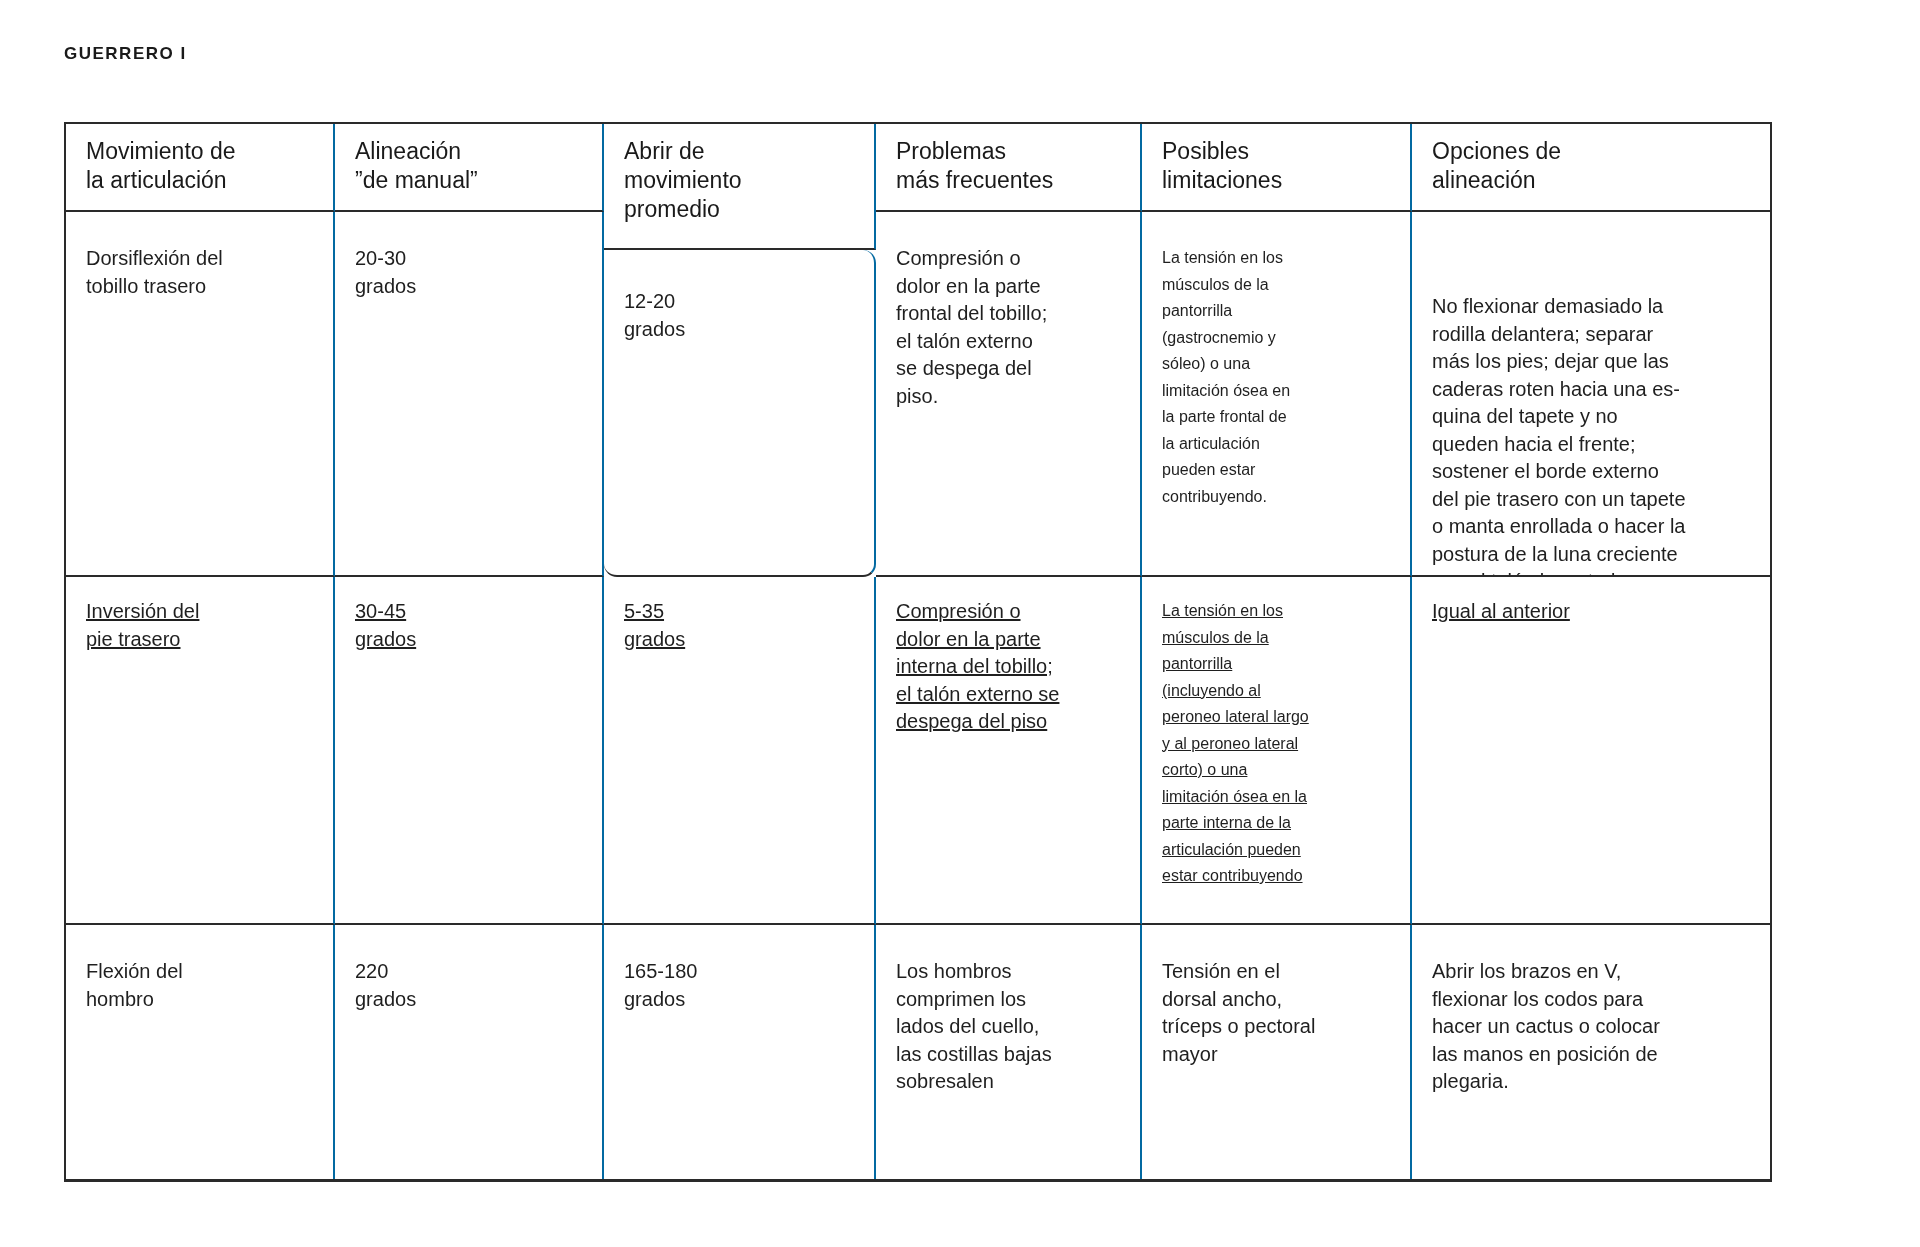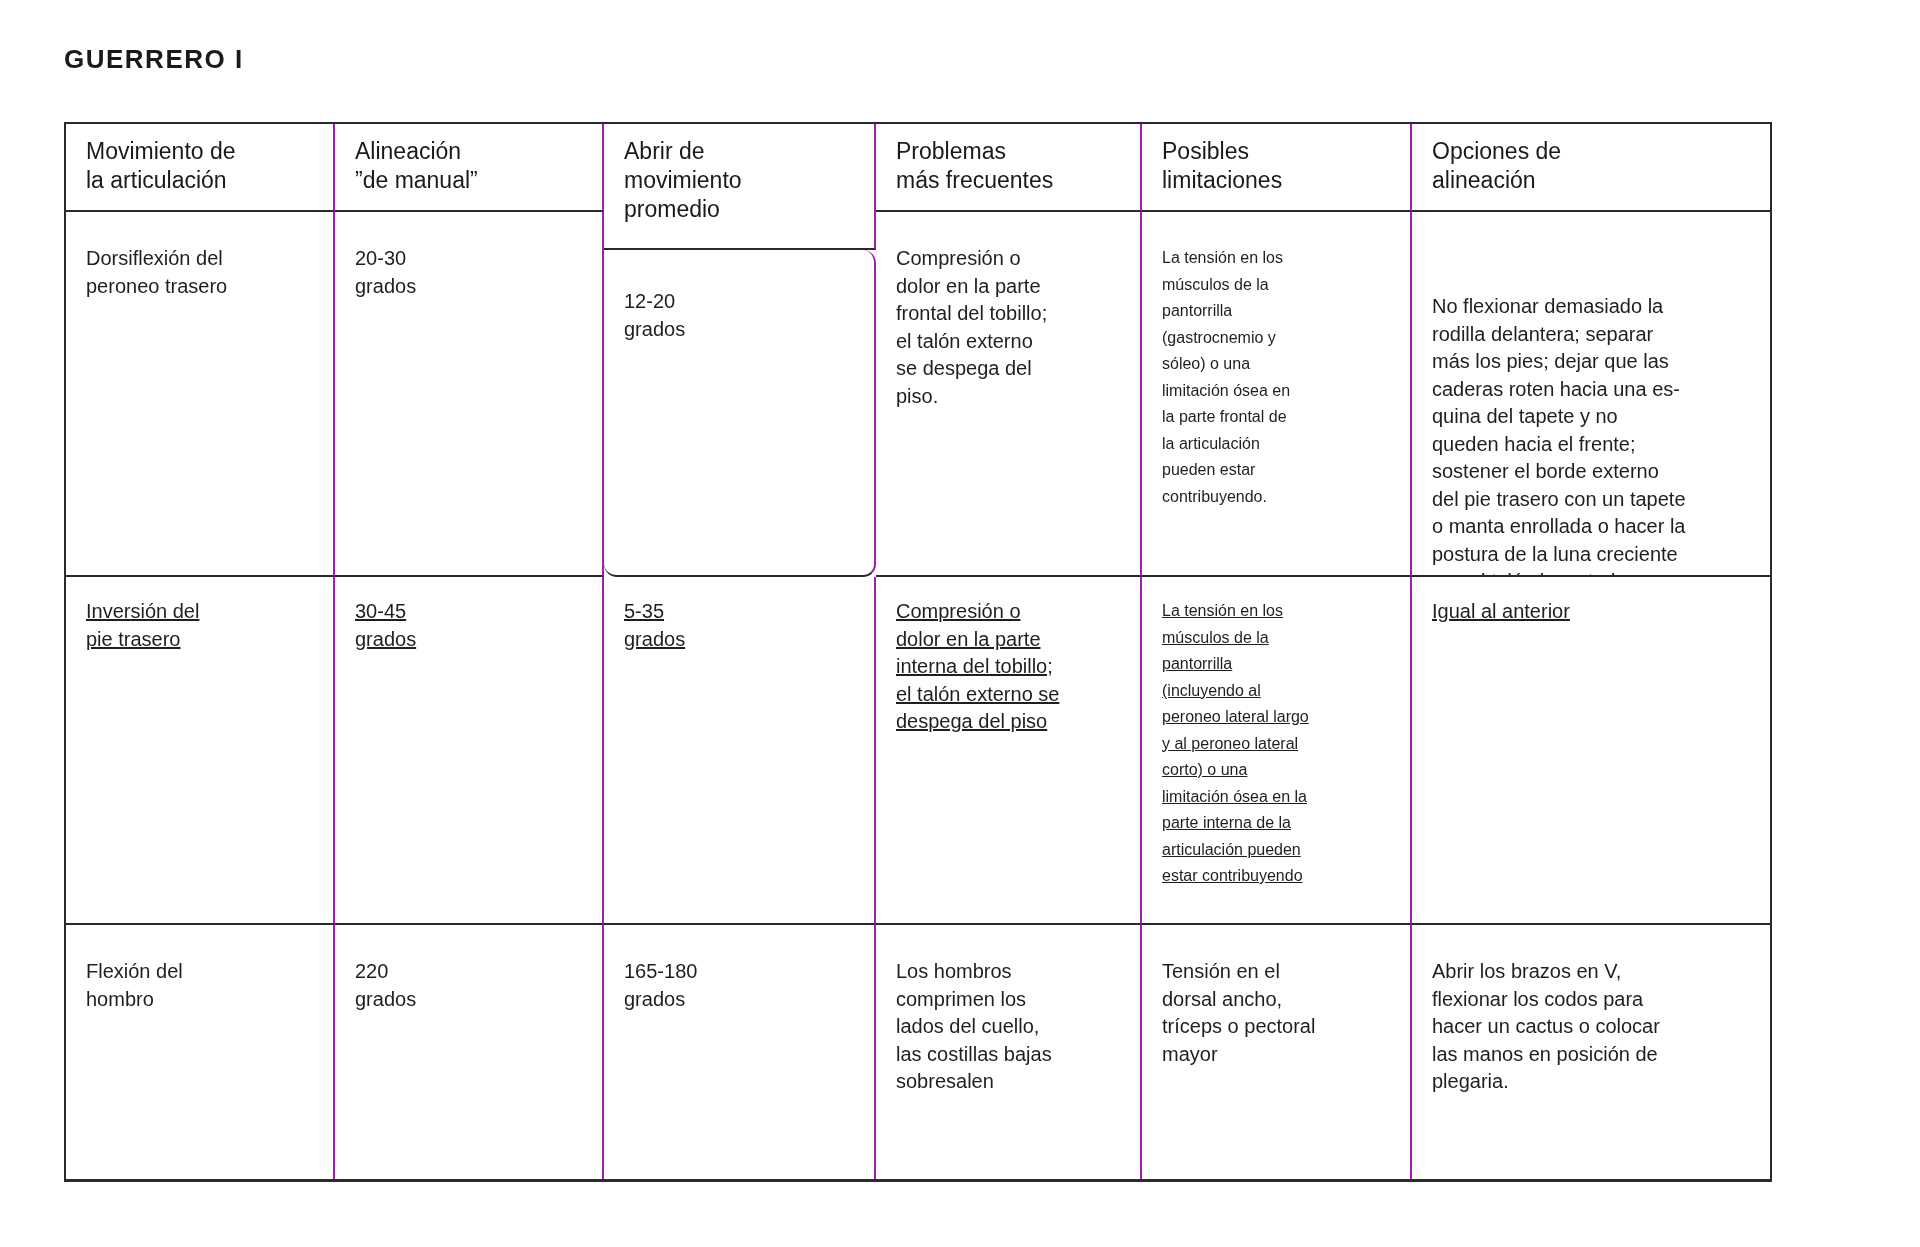--- a/index.html
+++ b/index.html
@@ -15,39 +15,39 @@
     width: 1920px;
     height: 1247px;
     background: #ffffff;
     overflow: hidden;
   }
   .title {
     position: absolute;
     left: 64px;
     top: 44px;
     margin: 0;
-    font-size: 26px;
+    font-size: 17px;
     font-weight: 700;
     letter-spacing: 1.5px;
     color: #1a1a1a;
   }
   .tbl {
     position: absolute;
     left: 64px;
     top: 122px;
     display: inline-grid;
     grid-template-columns: 269px 269px 272px 266px 270px 358px;
     grid-template-rows: 88px 38px 327px 348px 254px;
     border: 2px solid #2a2a2a;
     border-bottom-width: 3px;
     background: #ffffff;
   }
   .cell {
     box-sizing: border-box;
-    border-right: 2px solid #a21caf;
+    border-right: 2px solid #0369a1;
     border-bottom: 2px solid #2a2a2a;
     white-space: pre-line;
     overflow: hidden;
   }
   .cell.lastcol { border-right: none; }
   .cell.lastrow { border-bottom: none; }
   .hdr {
     font-size: 23px;
     line-height: 29px;
     padding: 13px 8px 0 20px;
@@ -105,21 +105,21 @@
 movimiento
 promedio</div>
     <div class="cell hdr h4">Problemas
 más frecuentes</div>
     <div class="cell hdr h5">Posibles
 limitaciones</div>
     <div class="cell hdr h6 lastcol">Opciones de
 alineación</div>
 
     <div class="cell body r1c1">Dorsiflexión del
-peroneo trasero</div>
+tobillo trasero</div>
     <div class="cell body r1c2">20-30
 grados</div>
     <div class="cell body r1c3">12-20
 grados</div>
     <div class="cell body r1c4">Compresión o
 dolor en la parte
 frontal del tobillo;
 el talón externo
 se despega del
 piso.</div>

